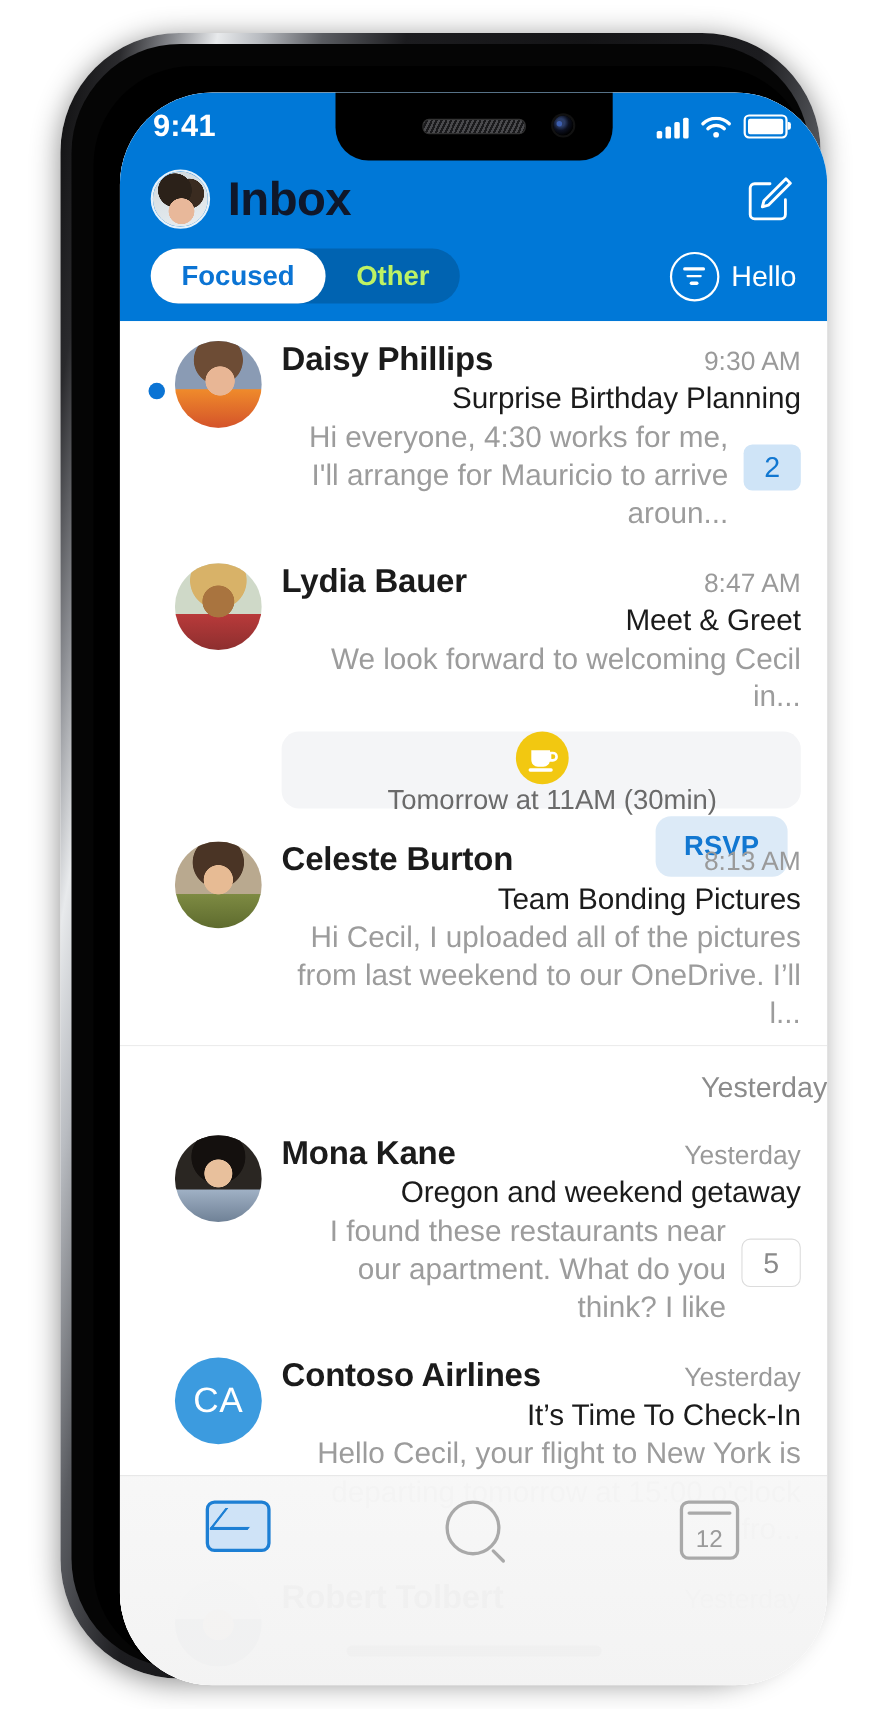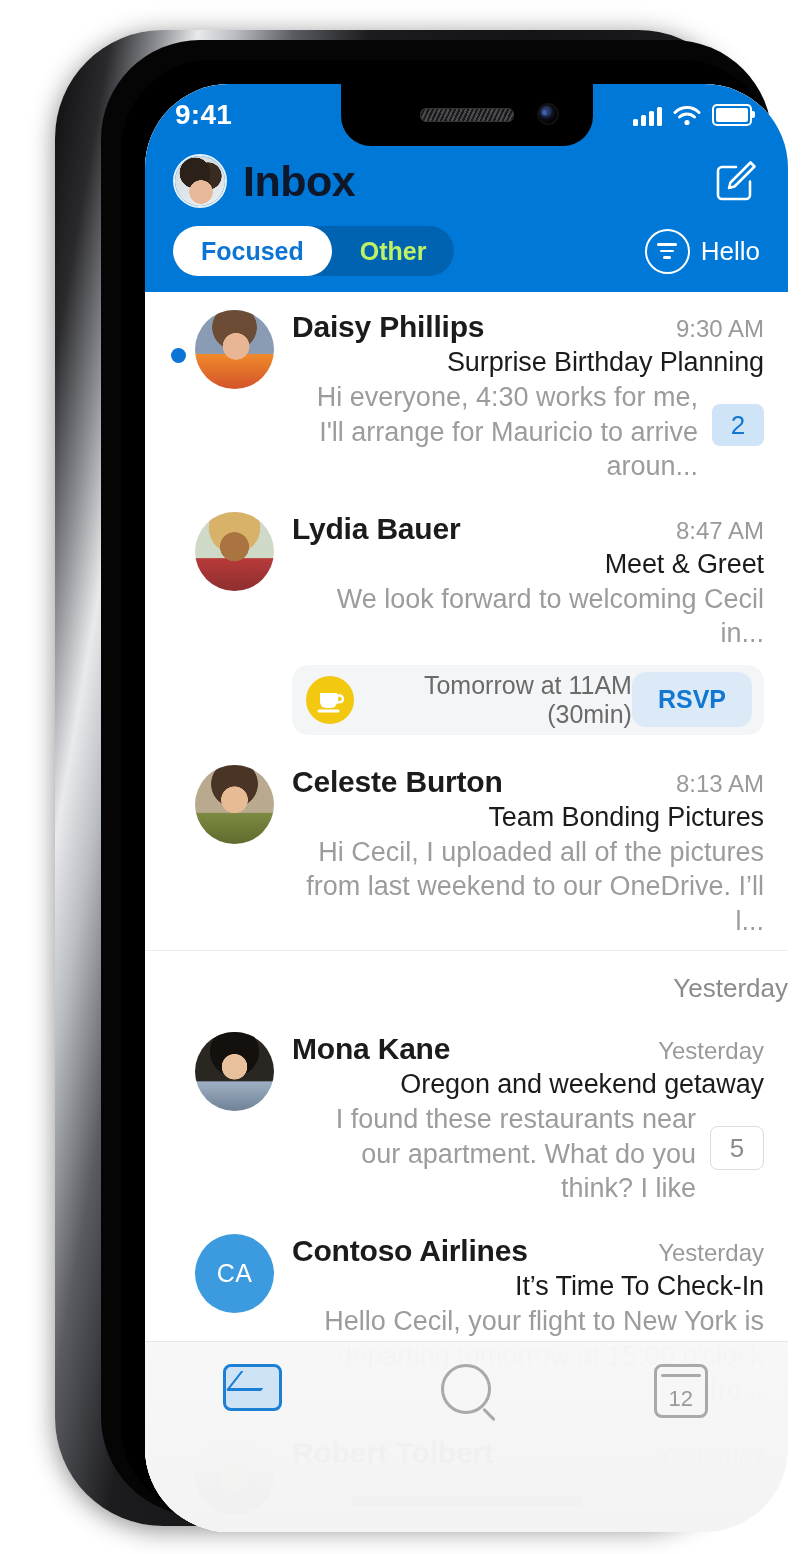--- a/index.html
+++ b/index.html
@@ -3,21 +3,21 @@
 <meta charset="utf-8">
 <style>
   html,body{margin:0;padding:0;background:#ffffff;}
   body{width:801px;height:1554px;font-family:"Liberation Sans",sans-serif;overflow:hidden;}
   .stage{position:relative;width:801px;height:1554px;background:#ffffff;}
 
   
   .phone{position:absolute;left:55px;top:30px;width:691px;height:1496px;border-radius:108px;
          background:linear-gradient(100deg,#0b0b0c 0%,#2a2a2d 6%,#8e9095 11%,#e8eaec 15%,#b9bcc1 19%,#5a5c61 25%,#1c1c1f 33%,#141416 50%,#1c1c1f 67%,#5a5c61 75%,#b9bcc1 81%,#e8eaec 85%,#8e9095 89%,#2a2a2d 94%,#0b0b0c 100%);
          box-shadow:0 4px 26px rgba(0,0,0,.45);}
-  .phone-inner{position:absolute;left:10px;top:10px;width:671px;height:1476px;border-radius:99px;background:#050505;margin-left:36px;}
+  .phone-inner{position:absolute;left:10px;top:10px;width:671px;height:1476px;border-radius:99px;background:#050505;}
   .bezel{position:absolute;left:20px;top:20px;width:651px;height:1456px;border-radius:90px;background:#000;}
   .screen{position:absolute;left:24px;top:24px;width:643px;height:1448px;border-radius:84px;background:#fff;overflow:hidden;}
 
   
   .btn-side{position:absolute;background:linear-gradient(90deg,#6e7177,#d5d8dc 35%,#f2f4f6 55%,#9a9da2 100%);border-radius:3px;}
   .btn-mute{left:50px;top:243px;width:8px;height:30px;}
   .btn-volup{left:49px;top:330px;width:9px;height:66px;}
   .btn-voldn{left:49px;top:416px;width:9px;height:66px;}
   .btn-power{right:49px;top:370px;width:9px;height:104px;
              background:linear-gradient(270deg,#6e7177,#d5d8dc 35%,#f2f4f6 55%,#9a9da2 100%);}
@@ -61,34 +61,34 @@
   .filter-ic b{display:block;height:2.5px;background:#fff;border-radius:2px;}
   .filter-ic b:nth-child(1){width:20px;} .filter-ic b:nth-child(2){width:14px;} .filter-ic b:nth-child(3){width:8px;}
 
   
   .list{flex:1;overflow:hidden;background:#fff;position:relative;text-align:right;}
   .mail{display:flex;padding:18px 24px 10px 16px;position:relative;}
   .dot-col{width:34px;flex:none;display:flex;align-items:flex-start;padding-top:38px;justify-content:center;}
   .dot{width:15px;height:15px;border-radius:50%;background:#0b74d4;}
   .avatar{width:79px;height:79px;border-radius:50%;flex:none;overflow:hidden;background:#dfe3ea;}
   .avatar.initials{background:#3c9bdf;color:#fff;display:flex;align-items:center;justify-content:center;
-                   font-size:25px;font-weight:500;letter-spacing:.5px;}
+                   font-size:32px;font-weight:500;letter-spacing:.5px;}
   .body{flex:1;min-width:0;margin-left:18px;}
   .rowtop{display:flex;align-items:baseline;}
   .sender{font-size:30px;font-weight:bold;color:#1b1b1b;letter-spacing:-.2px;}
   .time{margin-left:auto;font-size:24px;color:#9a9a9a;padding-left:14px;white-space:nowrap;}
   .subject{font-size:27px;color:#1b1b1b;margin-top:3px;letter-spacing:-.1px;}
   .preview-wrap{display:flex;align-items:flex-start;}
   .preview{font-size:27px;color:#9c9c9c;margin-top:2px;line-height:1.28;flex:1;min-width:0;}
   .count{flex:none;margin-left:14px;margin-top:26px;min-width:36px;height:42px;border-radius:8px;
          display:flex;align-items:center;justify-content:center;font-size:26px;padding:0 8px;}
   .count.unread{background:#cfe4f7;color:#1177d1;}
   .count.read{background:#fff;border:1.5px solid #dcdcdc;color:#8a8a8a;}
 
-  .rsvp-card{margin:14px 0 2px 0;background:#f4f5f7;border-radius:16px;height:70px;display:flex;align-items:center;padding:0 12px 0 14px;}
+  .rsvp-card{margin:14px 0 2px 0;background:#f4f5f7;border-radius:16px;height:70px;display:flex;align-items:center;padding:0 12px 0 14px;flex-direction:column;}
   .coffee{width:48px;height:48px;border-radius:50%;background:#f2c811;flex:none;position:relative;}
   .rsvp-text{font-size:25px;color:#6a6a6a;margin-left:18px;}
   .rsvp-btn{margin-left:auto;background:#dceaf7;color:#1177d1;font-size:25px;font-weight:bold;
             border-radius:14px;padding:13px 26px;}
 
   .divider{height:1px;background:#ececec;margin:2px 0 0 0;}
   .daylabel{font-size:26px;color:#8b8b8b;padding:22px 0 10px 24px;}
   .clip-row{overflow:hidden;}
 
   

